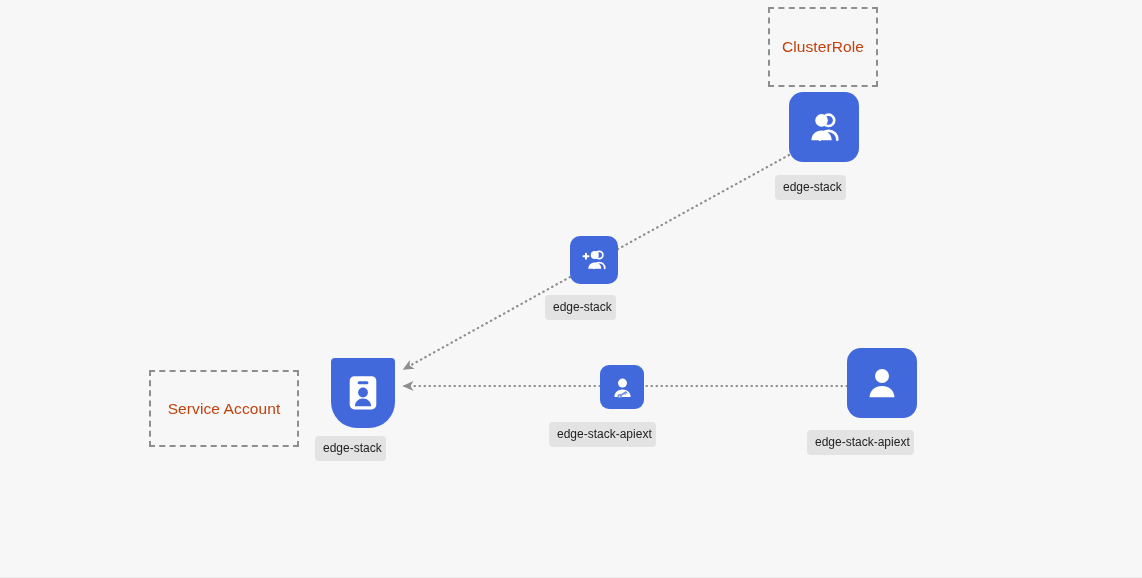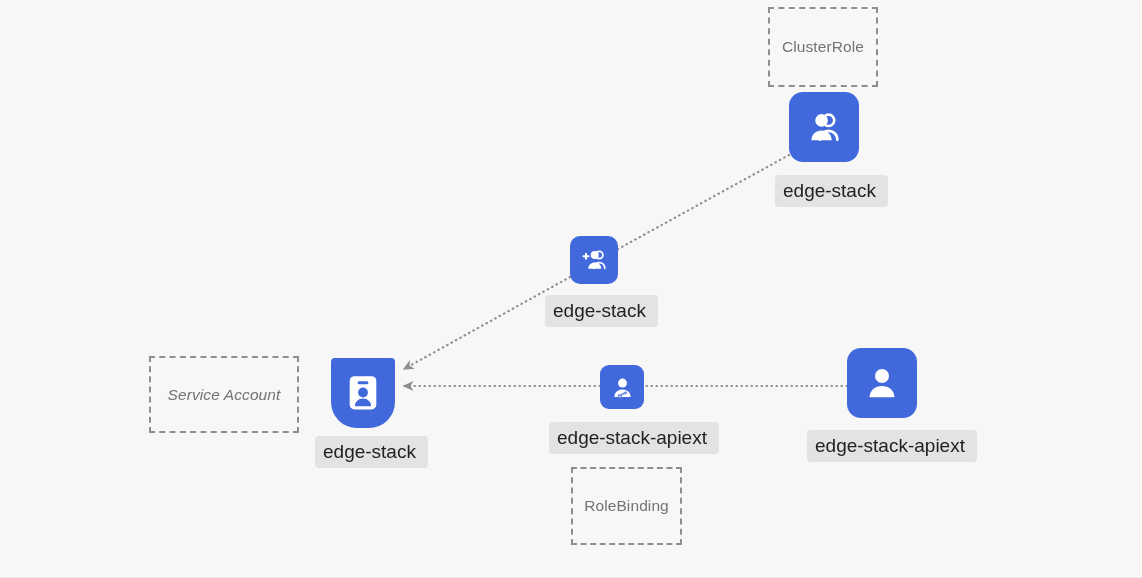--- a/index.html
+++ b/index.html
@@ -36,21 +36,21 @@
     position: absolute;
     border: 2px dashed #8e8e8e;
     background: transparent;
     display: flex;
     align-items: center;
     justify-content: center;
     box-sizing: border-box;
   }
   .kind-box .kind-label {
     font-size: 15.5px;
-    color: #737373;
+    color: #c2410c;
     letter-spacing: 0.1px;
     white-space: nowrap;
   }
 
   
   .node {
     position: absolute;
   }
   .icon-tile {
     position: absolute;
@@ -74,23 +74,23 @@
     border-radius: 4px 4px 26px 26px;
   }
 
   .icon-tile svg { display: block; }
 
   
   .name-chip {
     position: absolute;
     background: #e3e3e3;
     color: #222222;
-    font-size: 19px;
+    font-size: 12px;
     line-height: 1;
-    padding: 6px 12px 7px 8px;
+    padding: 6px 4px 7px 8px;
     border-radius: 4px;
     white-space: nowrap;
     box-sizing: border-box;
   }
 
   
   #bottom-rule {
     position: absolute;
     left: 0;
     bottom: 0;
@@ -148,39 +148,36 @@
         <circle cx="16.2" cy="8.0" r="2.9" fill="none" stroke="#ffffff" stroke-width="1.4"></circle>
         <path d="M11.8 18.6c0-2.8 2.0-4.6 4.4-4.6s4.4 1.8 4.4 4.6" fill="none" stroke="#ffffff" stroke-width="1.4" stroke-linecap="round"></path>
 
         <circle cx="12.6" cy="8.0" r="3.2" fill="#ffffff"></circle>
         <path d="M7.4 18.9c0-3.0 2.3-5.0 5.2-5.0s5.2 2.0 5.2 5.0z" fill="#ffffff"></path>
       </svg>
     </div>
     <div class="name-chip" style="left:545px; top:295px;">edge-stack</div>
   </div>
 
-  <div class="kind-box" style="left:149px; top:356px; width:150px; height:77px;font-style:italic;">
+  <div class="kind-box" style="left:149px; top:370px; width:150px; height:77px;">
     <span class="kind-label">Service Account</span>
   </div>
 
   <div class="node" style="left:0; top:0;">
     <div class="icon-tile shield" style="left:331px; top:358px; width:64px; height:70px;">
       <svg width="38" height="46" viewBox="0 0 24 28" aria-hidden="true">
         <rect x="3.6" y="3.4" width="16.8" height="21.0" rx="3.0" fill="#ffffff"></rect>
         <rect x="8.6" y="6.6" width="6.8" height="1.9" rx="0.95" fill="#4169dc"></rect>
         <circle cx="12" cy="13.7" r="3.1" fill="#4169dc"></circle>
         <path d="M6.9 22.4c0-2.9 2.3-4.9 5.1-4.9s5.1 2.0 5.1 4.9z" fill="#4169dc"></path>
       </svg>
     </div>
     <div class="name-chip" style="left:315px; top:436px;">edge-stack</div>
   </div>
 
-  <div class="kind-box" style="left:571px; top:467px; width:111px; height:78px;">
-    <span class="kind-label">RoleBinding</span>
-  </div>
 
   <div class="node" style="left:0; top:0;">
     <div class="icon-tile rounded-xs" style="left:600px; top:365px; width:44px; height:44px;">
       <svg width="27" height="27" viewBox="0 0 24 24" aria-hidden="true">
         <circle cx="12" cy="8.1" r="4.0" fill="#ffffff"></circle>
         <path d="M4.8 20.4c0-4.0 3.2-6.6 7.2-6.6s7.2 2.6 7.2 6.6z" fill="#ffffff"></path>
 
         <path d="M10.0 19.3l4.9-3.2" stroke="#6f8fe0" stroke-width="1.5" stroke-linecap="round"></path>
         <circle cx="9.5" cy="19.7" r="1.35" fill="none" stroke="#6f8fe0" stroke-width="1.2"></circle>
         <path d="M13.6 17.0l0.9 0.9M15.0 16.1l0.9 0.9" stroke="#6f8fe0" stroke-width="1.2" stroke-linecap="round"></path>

